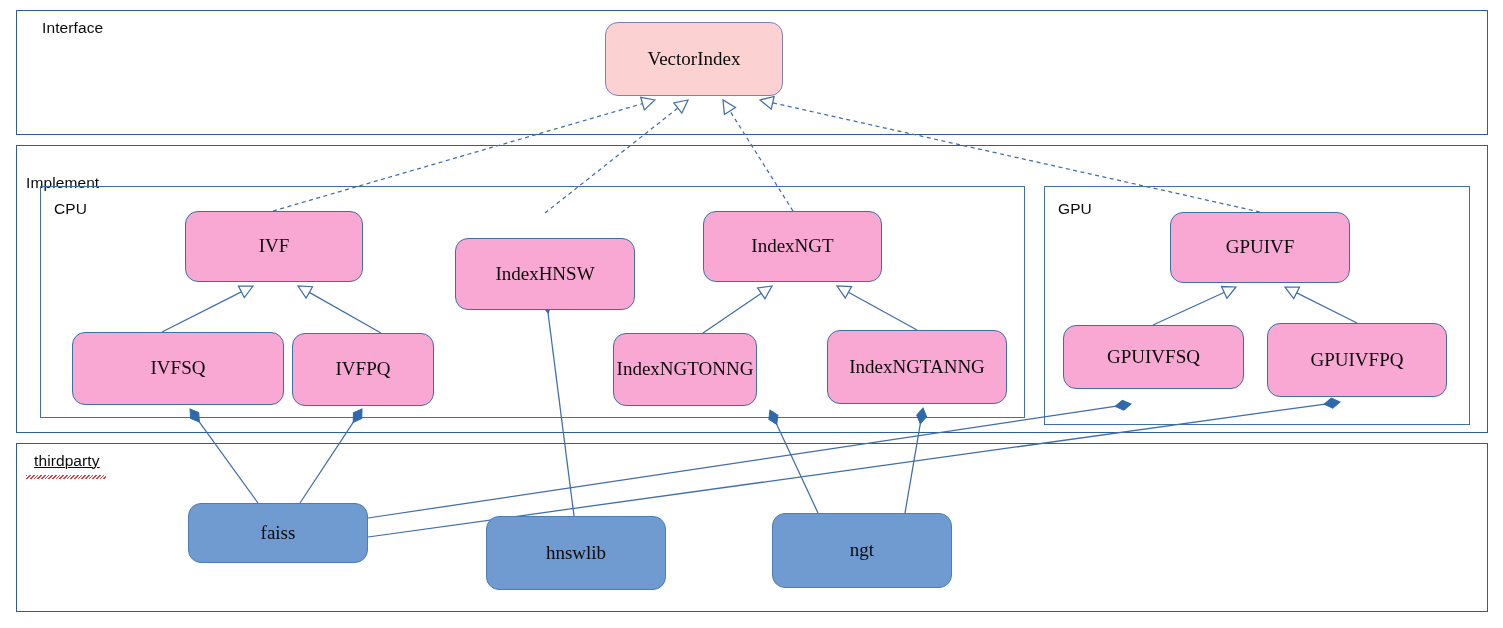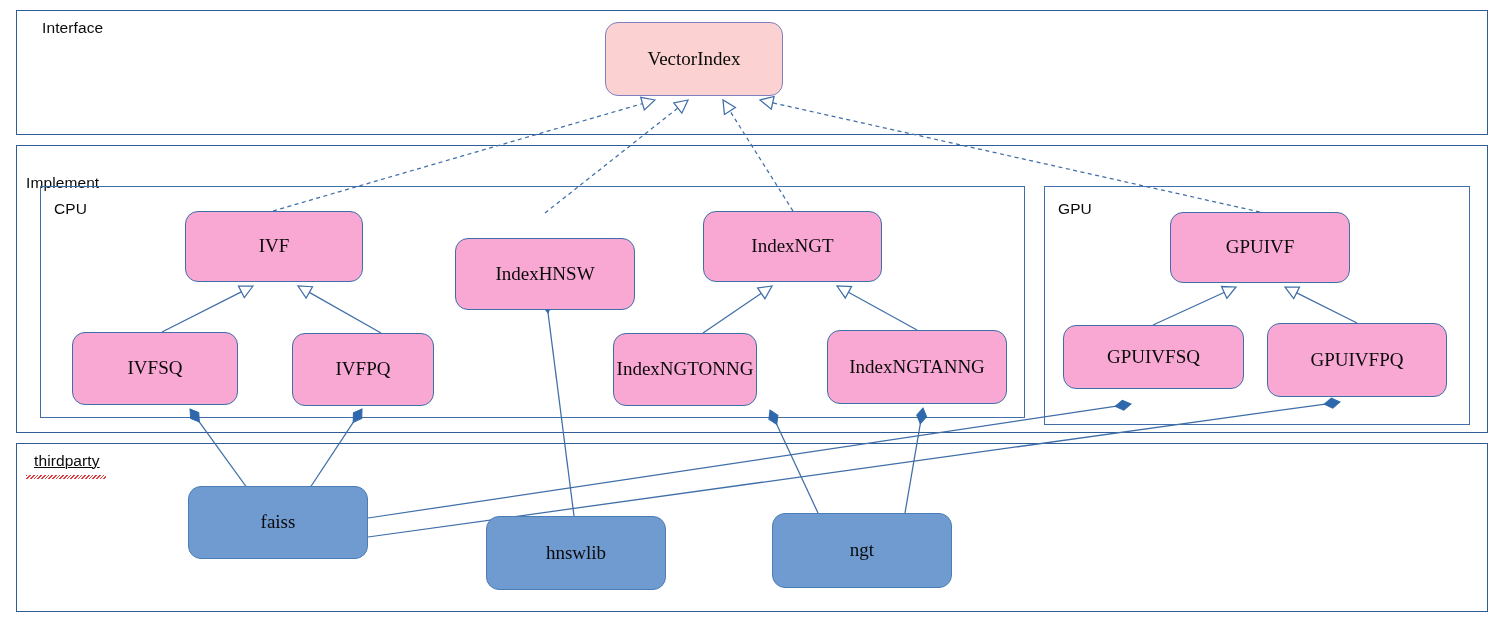--- a/index.html
+++ b/index.html
@@ -170,42 +170,42 @@
       </div>
       <div class="node impl" style="left: 185px; top: 211px; width: 178px; height: 71px;">
         <span>IVF</span>
       </div>
       <div class="node impl" style="left: 455px; top: 213px; width: 180px; height: 72px; margin-top: 25px;">
         <span>IndexHNSW</span>
       </div>
       <div class="node impl" style="left: 703px; top: 211px; width: 179px; height: 71px;">
         <span>IndexNGT</span>
       </div>
-      <div class="node impl" style="left: 72px; top: 332px; width: 166px; height: 73px;">
+      <div class="node impl" style="left: 72px; top: 332px; width: 212px; height: 73px;">
         <span>IVFSQ</span>
       </div>
       <div class="node impl" style="left: 292px; top: 333px; width: 142px; height: 73px;">
         <span>IVFPQ</span>
       </div>
       <div class="node impl" style="left: 613px; top: 333px; width: 144px; height: 73px;">
         <span>IndexNGTONNG</span>
       </div>
       <div class="node impl" style="left: 827px; top: 330px; width: 180px; height: 74px;">
         <span>IndexNGTANNG</span>
       </div>
       <div class="node impl" style="left: 1170px; top: 212px; width: 180px; height: 71px;">
         <span>GPUIVF</span>
       </div>
       <div class="node impl" style="left: 1063px; top: 325px; width: 181px; height: 64px;">
         <span>GPUIVFSQ</span>
       </div>
       <div class="node impl" style="left: 1267px; top: 323px; width: 180px; height: 74px;">
         <span>GPUIVFPQ</span>
       </div>
-      <div class="node third" style="left: 188px; top: 486px; width: 180px; height: 73px;">
+      <div class="node third" style="left: 188px; top: 503px; width: 180px; height: 60px;">
         <span>faiss</span>
       </div>
       <div class="node third" style="left: 486px; top: 516px; width: 180px; height: 74px;">
         <span>hnswlib</span>
       </div>
       <div class="node third" style="left: 772px; top: 513px; width: 180px; height: 75px;">
         <span>ngt</span>
       </div>
     </div>
 

